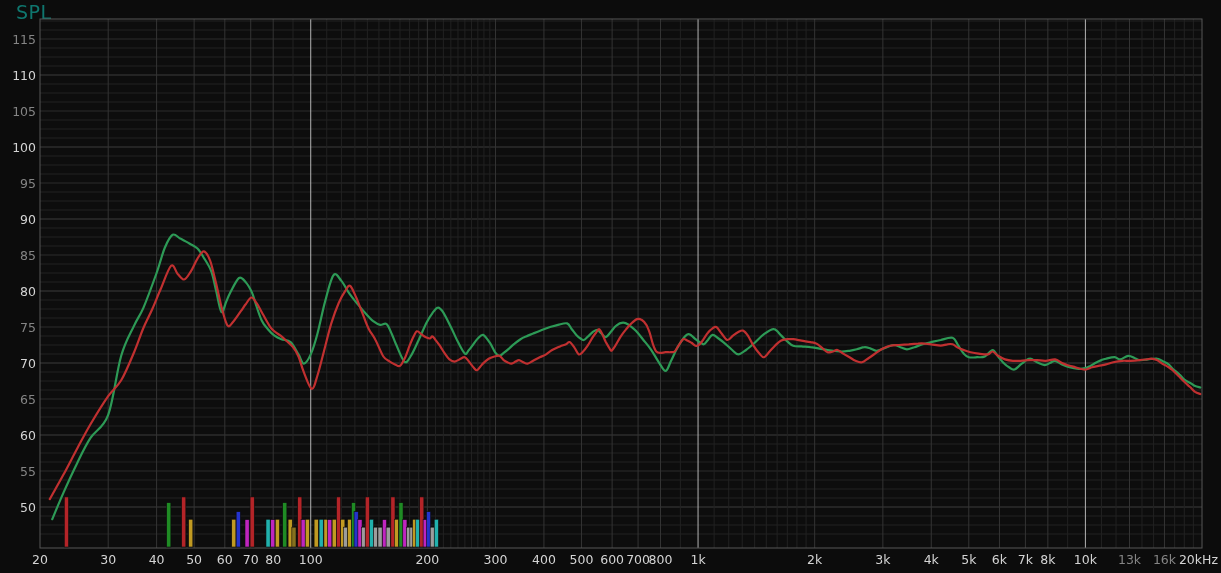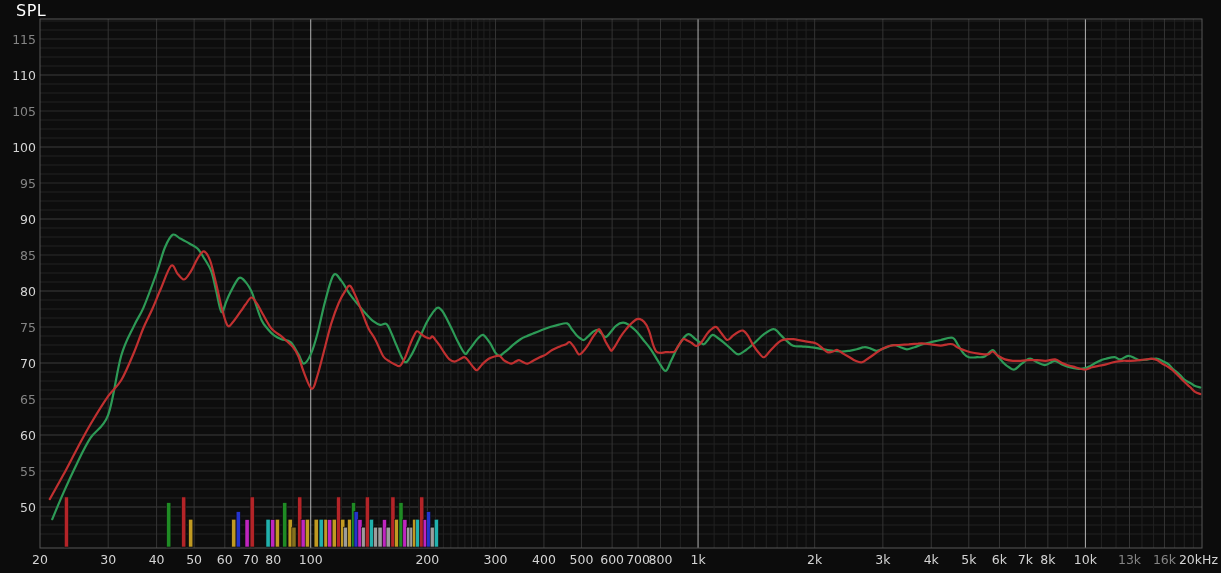--- a/index.html
+++ b/index.html
@@ -1,18 +1,18 @@
 <!DOCTYPE html>
 <html><head>
 <meta charset="utf-8">
 <style>
   html,body{margin:0;padding:0;background:#0c0c0c;width:1221px;height:573px;overflow:hidden;}
   .stage{position:relative;width:1221px;height:573px;background:#0c0c0c;
          font-family:"DejaVu Sans","Liberation Sans",sans-serif;}
-  .spl-title{position:absolute;left:16px;top:1px;font-size:16px;color:#ffffff;letter-spacing:0.5px;}
+  .spl-title{position:absolute;left:16px;top:1px;font-size:19px;color:#0f766e;letter-spacing:0.5px;}
   svg{position:absolute;left:0;top:0;}
   text{font-family:"DejaVu Sans","Liberation Sans",sans-serif;}
 </style>
 </head>
 <body>
 
 <div class="stage">
   <span class="spl-title">SPL</span>
   <svg id="chart" width="1221" height="573" viewBox="0 0 1221 573">
       <rect x="40" y="19" width="1162" height="529" fill="#0d0d0d"></rect>

